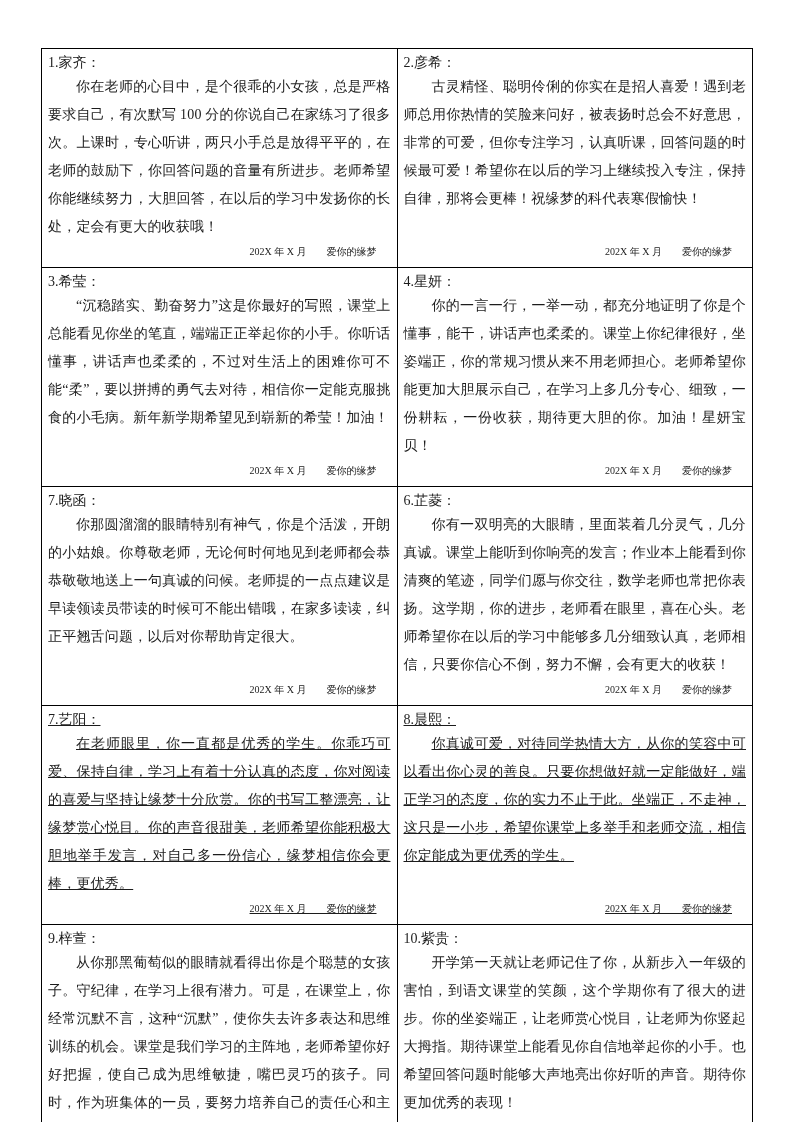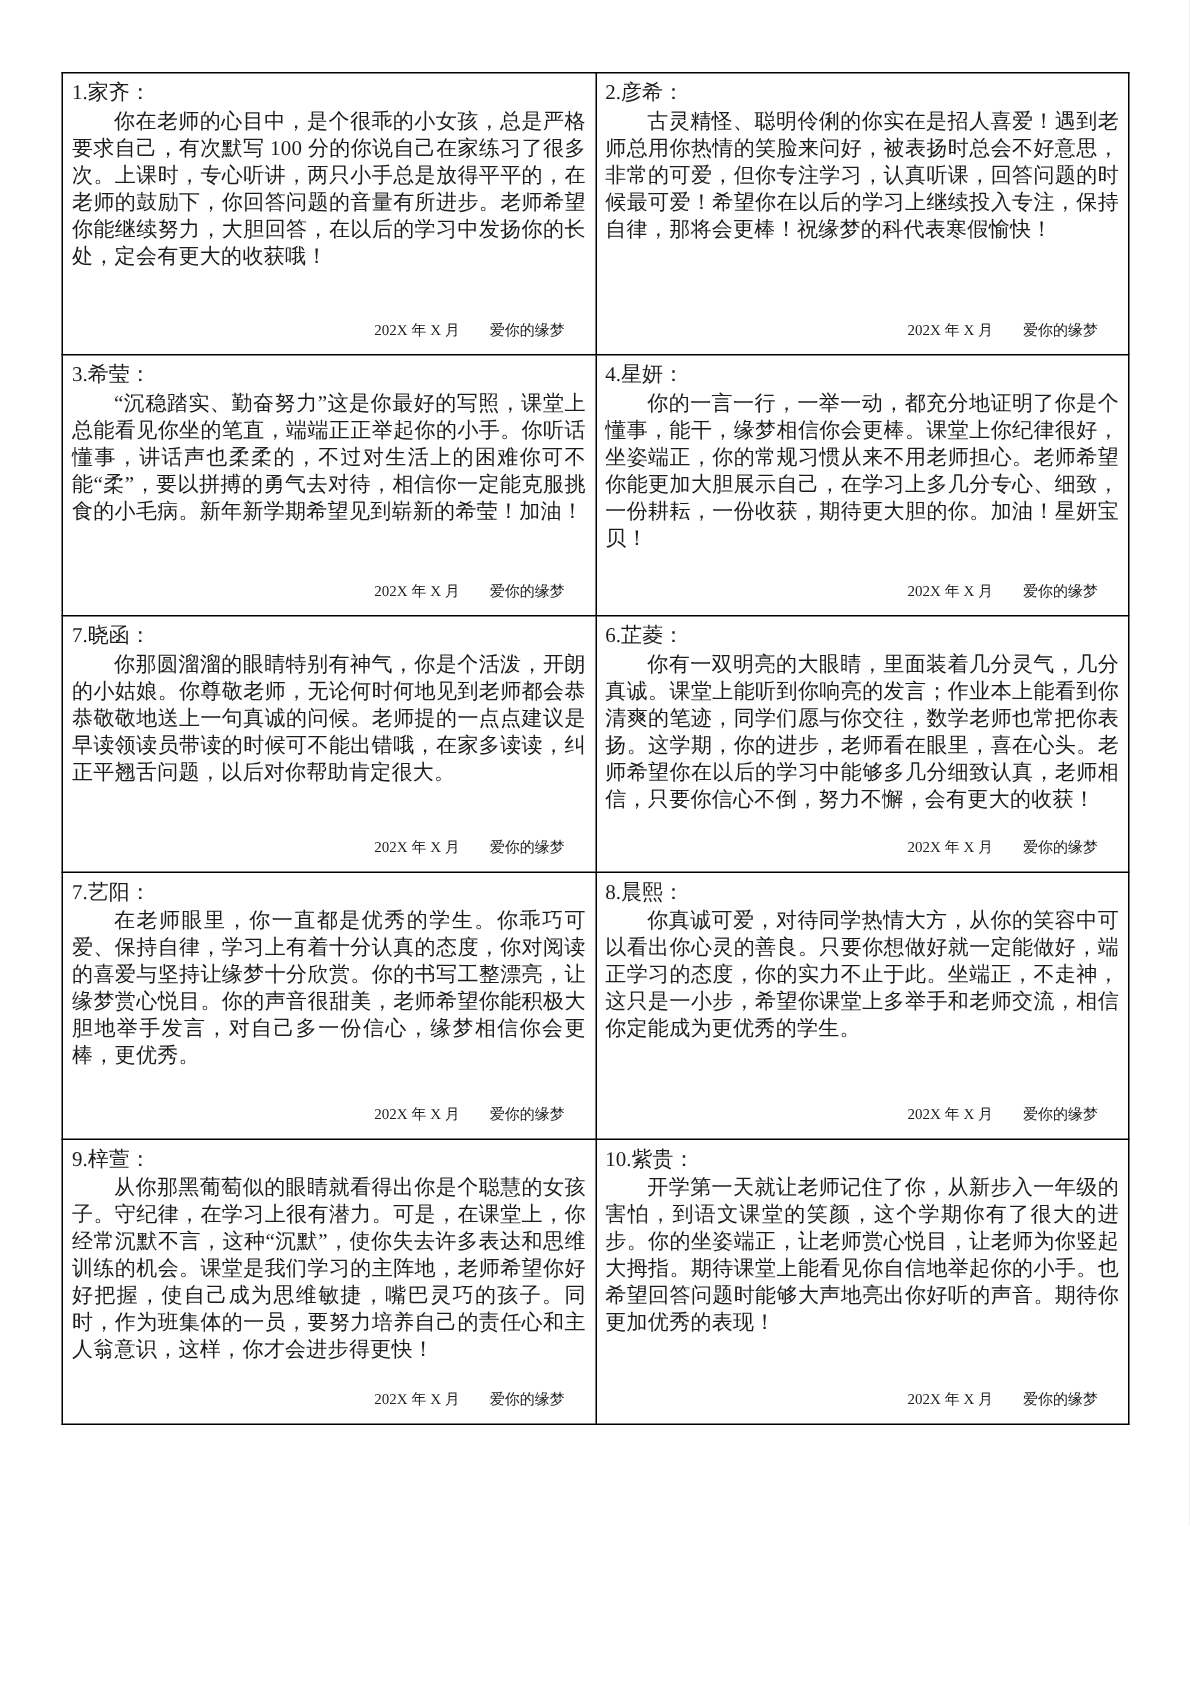--- a/index.html
+++ b/index.html
@@ -27,38 +27,38 @@
   }
   table.doc-table td {
     border: 1px solid #000000;
     vertical-align: top;
     padding: 0;
     width: 50%;
   }
   tr.r1 td { height: 187px; }
   tr.r2 td { height: 173px; font-family: Liberation Serif, serif; }
   tr.r3 td { height: 170px; }
-  tr.r4 td { height: 177px; }
+  tr.r4 td { height: 177px; text-decoration: underline; }
   tr.r5 td { height: 189px; }
   .cell-inner {
     display: flex;
     flex-direction: column;
     box-sizing: border-box;
     height: 100%;
     padding: 3px 6px 5px 6px;
   }
   .cell-title {
     font-size: 14px;
     line-height: 21px;
     white-space: pre;
   }
   .cell-body {
     margin: 0;
     font-size: 14px;
-    line-height: 18px;
+    line-height: 28px;
     text-indent: 2em;
     text-align: justify;
     letter-spacing: 0.2px;
   }
   .cell-sign {
     margin-top: auto;
     font-size: 10px;
     line-height: 21px;
     text-align: right;
     padding-right: 14px;
@@ -91,21 +91,21 @@
         <td>
           <div class="cell-inner">
             <div class="cell-title">3.希莹：</div>
             <p class="cell-body">“沉稳踏实、勤奋努力”这是你最好的写照，课堂上总能看见你坐的笔直，端端正正举起你的小手。你听话懂事，讲话声也柔柔的，不过对生活上的困难你可不能“柔”，要以拼搏的勇气去对待，相信你一定能克服挑食的小毛病。新年新学期希望见到崭新的希莹！加油！</p>
             <div class="cell-sign">202X 年 X 月　　爱你的缘梦</div>
           </div>
         </td>
         <td>
           <div class="cell-inner">
             <div class="cell-title">4.星妍：</div>
-            <p class="cell-body">你的一言一行，一举一动，都充分地证明了你是个懂事，能干，缘梦相信你会更棒。课堂上你纪律很好，坐姿端正，你的常规习惯从来不用老师担心。老师希望你能更加大胆展示自己，在学习上多几分专心、细致，一份耕耘，一份收获，期待更大胆的你。加油！星妍宝贝！</p>
+            <p class="cell-body">你的一言一行，一举一动，都充分地证明了你是个懂事，能干，讲话声也柔柔的。课堂上你纪律很好，坐姿端正，你的常规习惯从来不用老师担心。老师希望你能更加大胆展示自己，在学习上多几分专心、细致，一份耕耘，一份收获，期待更大胆的你。加油！星妍宝贝！</p>
             <div class="cell-sign">202X 年 X 月　　爱你的缘梦</div>
           </div>
         </td>
       </tr>
       <tr class="r3">
         <td>
           <div class="cell-inner">
             <div class="cell-title">7.晓函：</div>
             <p class="cell-body">你那圆溜溜的眼睛特别有神气，你是个活泼，开朗的小姑娘。你尊敬老师，无论何时何地见到老师都会恭恭敬敬地送上一句真诚的问候。老师提的一点点建议是早读领读员带读的时候可不能出错哦，在家多读读，纠正平翘舌问题，以后对你帮助肯定很大。</p>
             <div class="cell-sign">202X 年 X 月　　爱你的缘梦</div>

